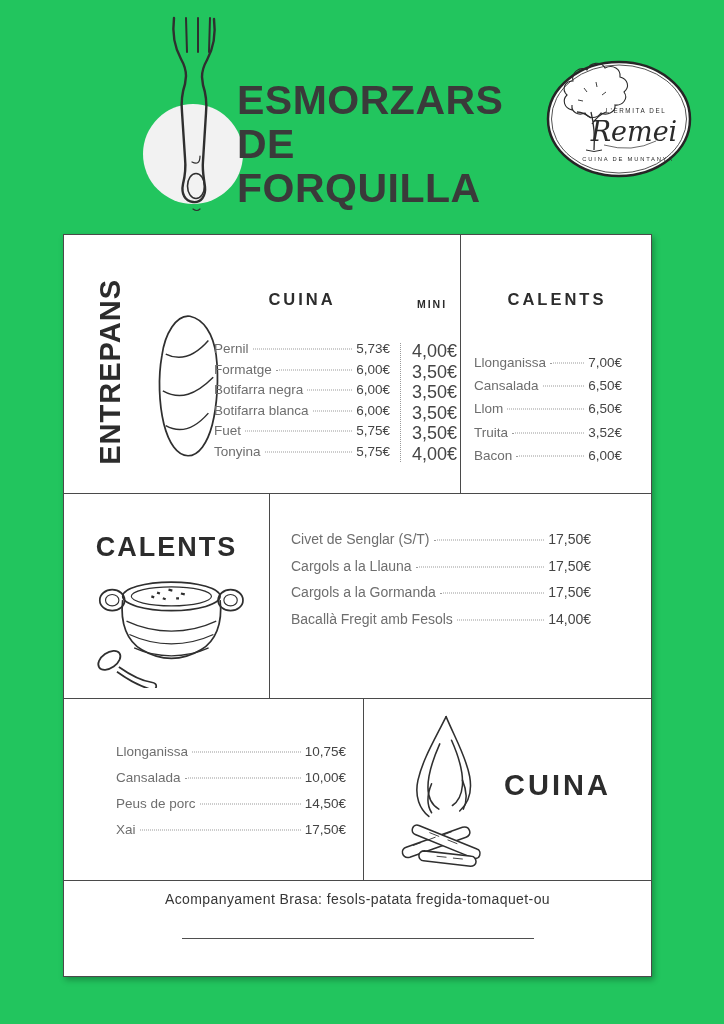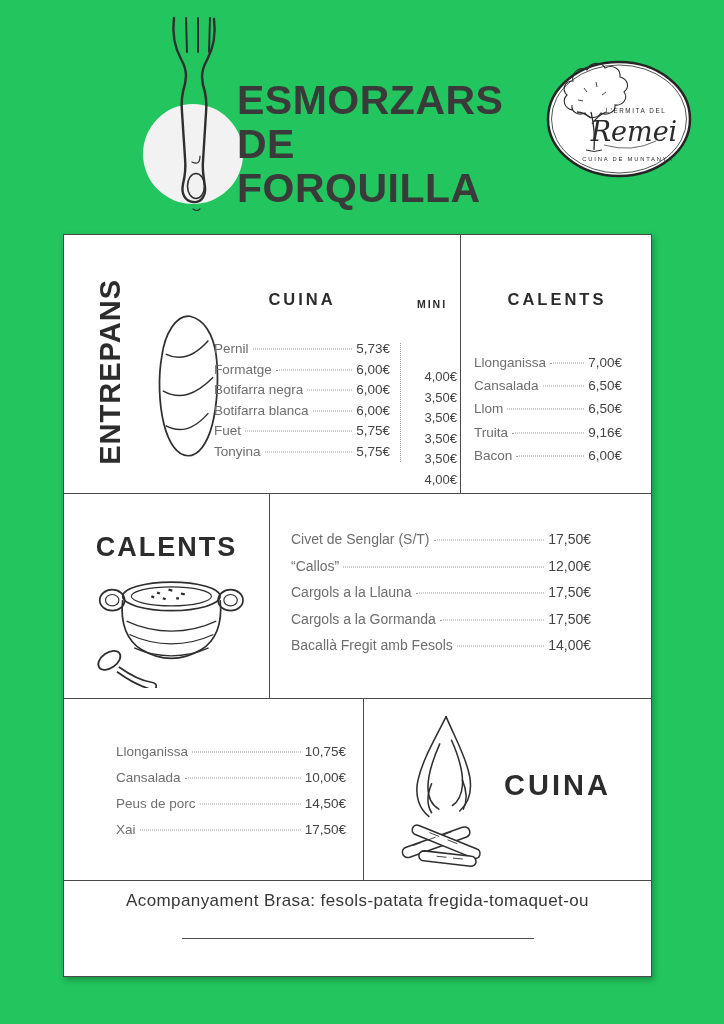--- a/index.html
+++ b/index.html
@@ -41,21 +41,21 @@
   .mrow { display:flex; align-items:baseline; font-size:13.5px; color:#6e6e6e; }
   .mrow .dots { flex:1; border-bottom:1.3px dotted #999; margin:0 4px;
                 transform:translateY(-3.5px); min-width:8px; }
   .mrow .pr { color:#454545; white-space:nowrap; }
 
   .freds-list { position:absolute; left:150px; top:106px; width:176px; }
   .freds-list .mrow { height:20.5px; }
   .vdots { position:absolute; left:336px; top:108px; height:119px;
            border-left:1.5px dotted #9a9a9a; }
   .mini-list { position:absolute; left:343px; top:106px; width:50px; text-align:right;
-               font-size:13px; color:#454545;margin-top:28px; }
+               font-size:18px; color:#454545; }
   .mini-list .mini-val { height:20.5px; }
 
   .calents-region { position:absolute; left:396px; top:0; width:193px; height:100%;
                     border-left:1px solid #4a4a4a;padding-left:33px; }
   .calents-head { left:0; width:100%; top:55px; }
   .calents-list { position:absolute; left:13px; top:120px; width:148px; }
   .calents-list .mrow { height:23.2px; }
 
   .guisats-left { position:absolute; left:0; top:0; width:205px; height:100%; }
   .vdiv-guisats { position:absolute; left:205px; top:0; bottom:0; border-left:1px solid #4a4a4a; }
@@ -65,21 +65,21 @@
   .guisats-list { position:absolute; left:227px; top:37px; width:300px; }
   .guisats-list .mrow { height:26.6px; font-size:14px; }
 
   .brasa-list { position:absolute; left:52px; top:45px; width:230px; }
   .brasa-list .mrow { height:26px; }
   .vdiv-brasa { position:absolute; left:299px; top:0; bottom:0; border-left:1px solid #4a4a4a; }
   .fire-svg { position:absolute; left:333px; top:14px; width:100px; height:156px; }
   .brasa-title { position:absolute; left:440px; top:70px; font-size:29px; font-weight:bold;
                  letter-spacing:3px; color:#2c2c2c; }
 
-  .note { position:absolute; width:100%; text-align:center; font-size:17px;
+  .note { position:absolute; width:100%; text-align:center; font-size:14px;
           letter-spacing:0.4px; color:#373737; }
   .note1 { top:10px; } .note2 { top:30px; }
   .footer-rule { position:absolute; left:118px; top:57px; width:352px;
                  border-top:1px solid #4f4f4f; }
   .reserves { position:absolute; top:66px; width:100%; text-align:center; font-size:19px;
               font-weight:bold; letter-spacing:1px; color:#2c2c2c; }
 </style>
 </head>
 <body>
 
@@ -192,21 +192,21 @@
               <span class="pr">6,50€</span>
             </div>
           <div class="mrow">
               <span class="nm">Llom</span>
               <span class="dots"></span>
               <span class="pr">6,50€</span>
             </div>
           <div class="mrow">
               <span class="nm">Truita</span>
               <span class="dots"></span>
-              <span class="pr">9,16€</span>
+              <span class="pr">3,52€</span>
             </div>
           <div class="mrow">
               <span class="nm">Bacon</span>
               <span class="dots"></span>
               <span class="pr">6,00€</span>
             </div>
         </div>
       </div>
     </div>
 
@@ -230,25 +230,20 @@
         </svg>
       </div>
       <div class="vdiv-guisats"></div>
       <div class="guisats-list">
         <div class="mrow">
             <span class="nm">Civet de Senglar (S/T)</span>
             <span class="dots"></span>
             <span class="pr">17,50€</span>
           </div>
         <div class="mrow">
-            <span class="nm">“Callos”</span>
-            <span class="dots"></span>
-            <span class="pr">12,00€</span>
-          </div>
-        <div class="mrow">
             <span class="nm">Cargols a la Llauna</span>
             <span class="dots"></span>
             <span class="pr">17,50€</span>
           </div>
         <div class="mrow">
             <span class="nm">Cargols a la Gormanda</span>
             <span class="dots"></span>
             <span class="pr">17,50€</span>
           </div>
         <div class="mrow">

